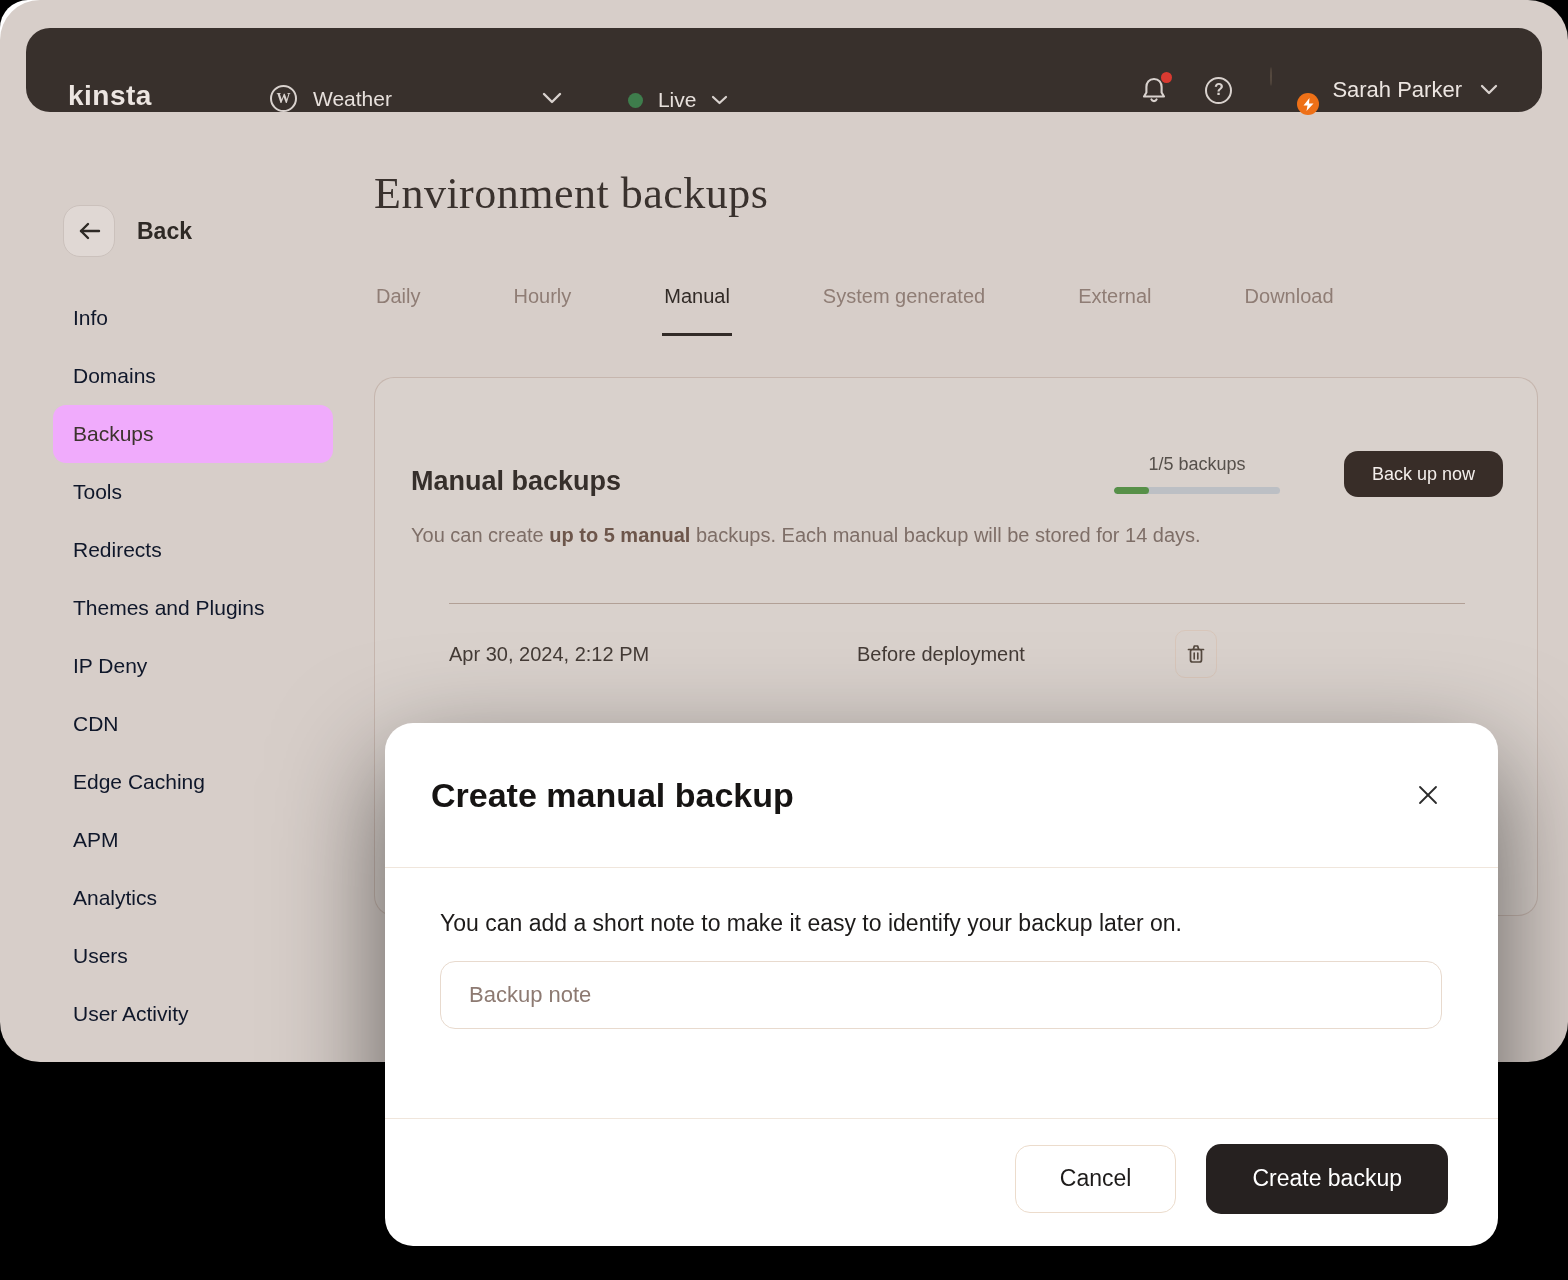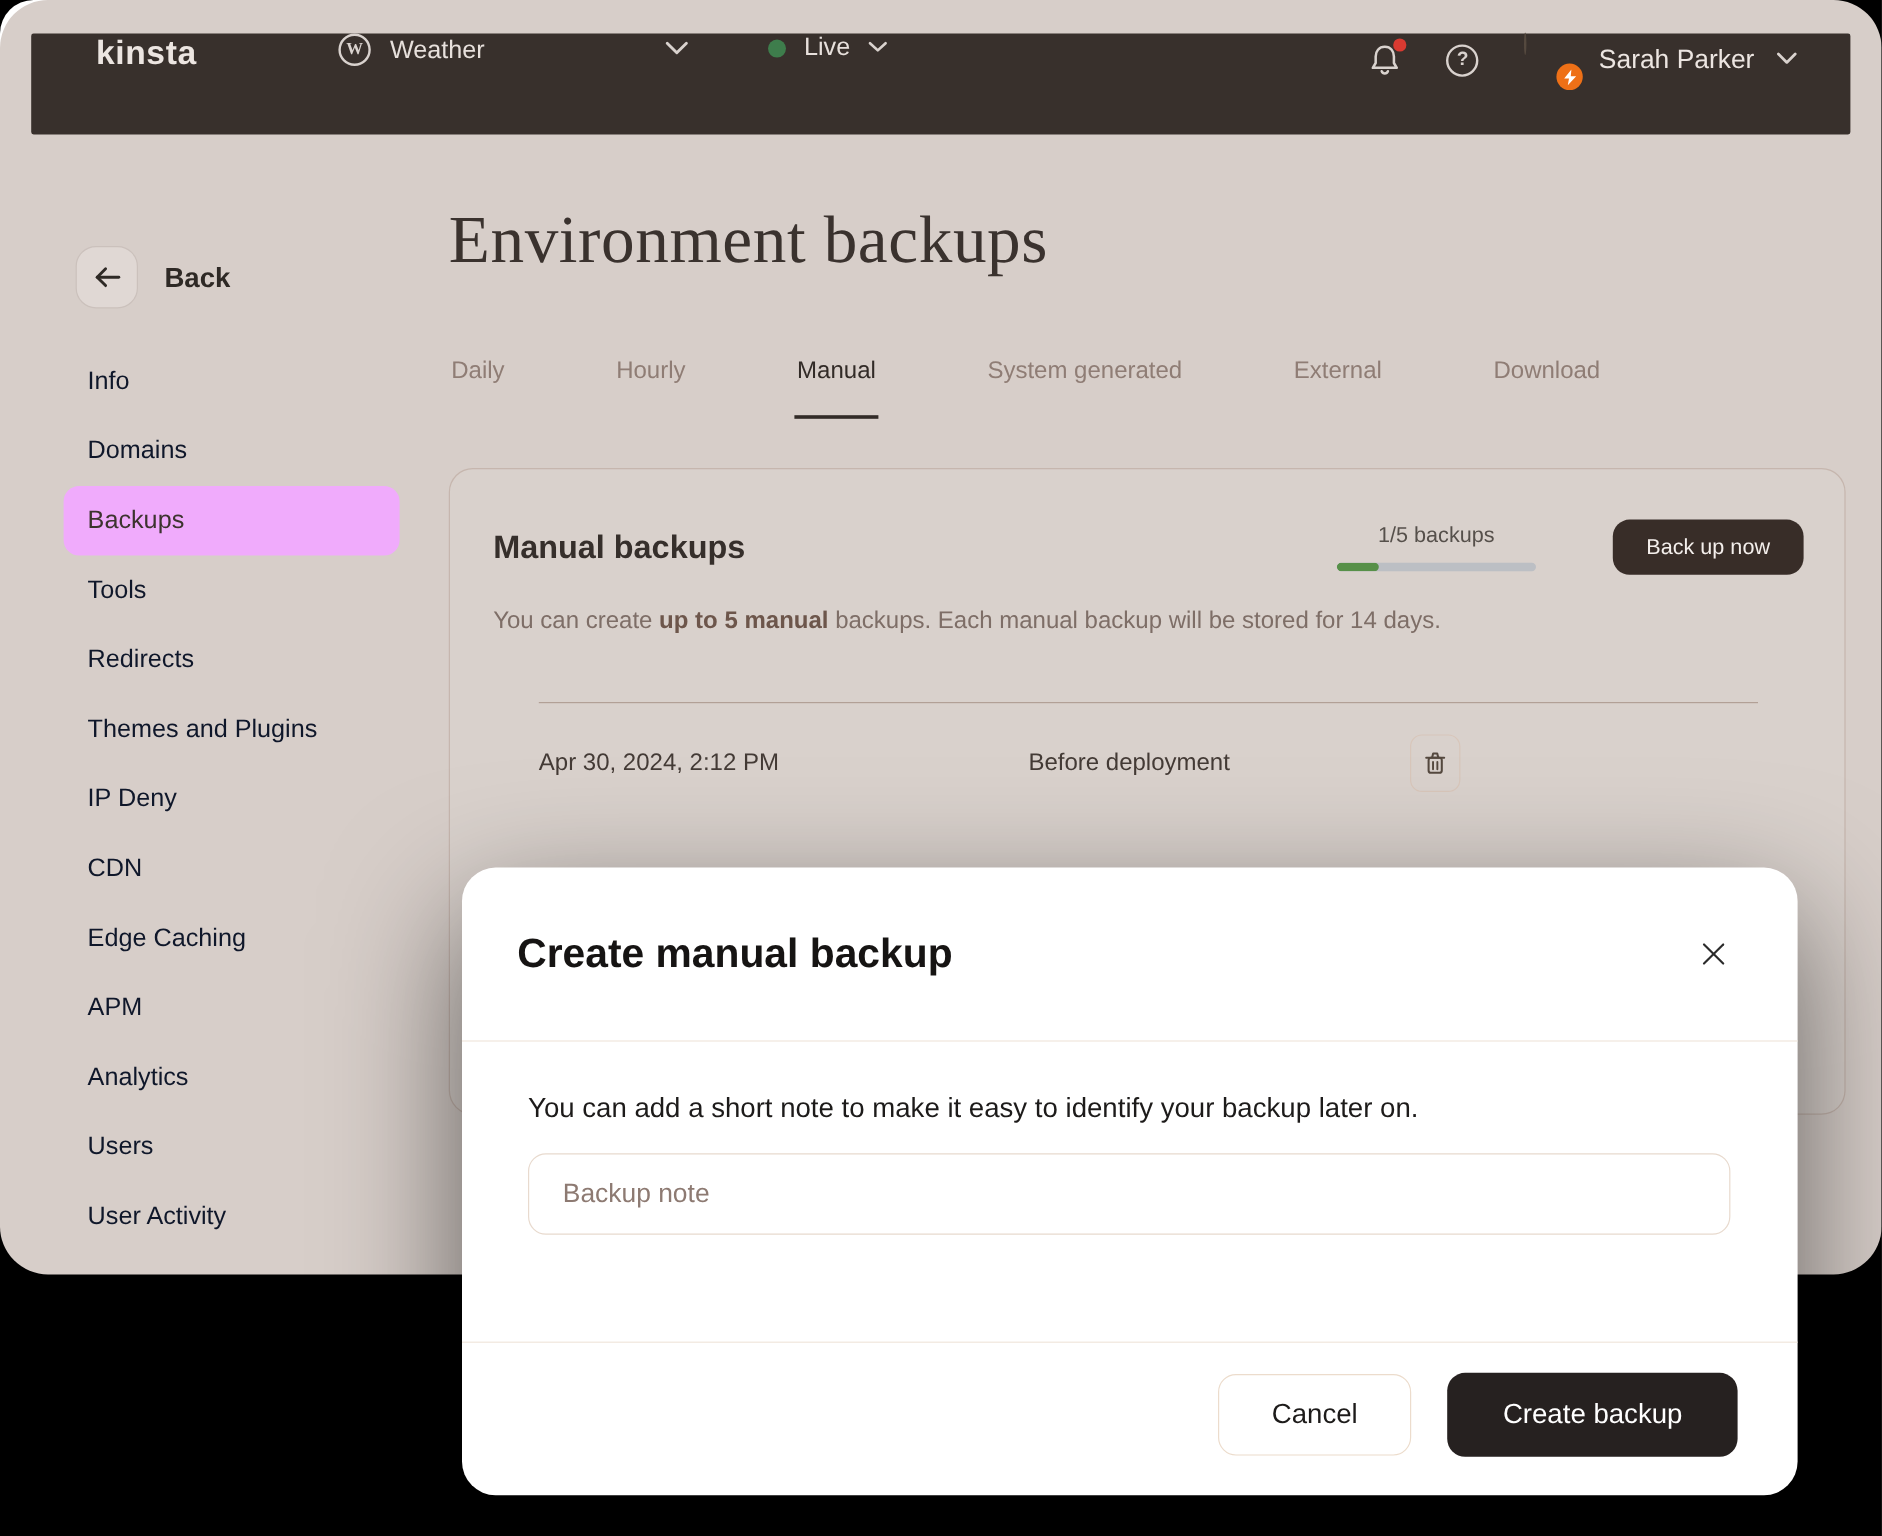--- a/index.html
+++ b/index.html
@@ -7,21 +7,21 @@
   body { font-family: "Liberation Sans", sans-serif; width: 1568px; height: 1280px; overflow: hidden; }
   .stage { position: relative; width: 1568px; height: 1280px; background: #000; }
 
   
   .corner-accent { position: absolute; left: 0; top: 0; width: 80px; height: 80px; background: #ffffff; border-radius: 28px; z-index: 0; }
 
   
   .app-panel { position: absolute; left: 0; top: 0; width: 1568px; height: 1062px; background: #d7cec9; border-radius: 40px; z-index: 1; }
 
   
-  .navbar { position: absolute; left: 26px; top: 28px; right: 26px; height: 84px; background: #38302c; border-radius: 2px; display: flex; align-items: flex-start; padding: 0 44px 0 54px; color: #e9e2de; }
+  .navbar { position: absolute; left: 26px; top: 28px; right: 26px; height: 84px; background: #38302c; border-radius: 24px; display: flex; align-items: flex-end; padding: 0 44px 0 42px; color: #e9e2de; }
   .logo { font-size: 28px; font-weight: 700; letter-spacing: 0.5px; color: #ece5e1; margin-right: 118px; cursor: pointer; }
   .site-selector { display: flex; align-items: center; width: 292px; cursor: pointer; }
   .site-selector .site-left { display: flex; align-items: center; gap: 16px; flex: 1; }
   .wp-circle { width: 27px; height: 27px; border: 2px solid #d9d2ce; border-radius: 50%; display: flex; align-items: center; justify-content: center; font-size: 14px; font-weight: 700; color: #d9d2ce; font-family: "Liberation Serif", serif; }
   .nav-label { font-size: 21px; color: #e7e0dc; }
   .env-selector { display: flex; align-items: center; gap: 15px; margin-left: 66px; cursor: pointer; }
   .status-dot { width: 15px; height: 15px; border-radius: 50%; background: #3e7d4c; }
   .nav-right { margin-left: auto; display: flex; align-items: center; gap: 38px; }
   .icon-btn { position: relative; cursor: pointer; display: flex; align-items: center; justify-content: center; }
   .notif-dot { position: absolute; top: -4px; right: -5px; width: 11px; height: 11px; border-radius: 50%; background: #d93a31; }
@@ -35,28 +35,28 @@
   
   .sidebar { position: absolute; left: 53px; top: 205px; width: 280px; z-index: 2; }
   .back-row { display: flex; align-items: center; gap: 22px; margin-left: 10px; margin-bottom: 32px; cursor: pointer; }
   .back-btn { width: 52px; height: 52px; border-radius: 17px; background: #e0d8d4; border: 1px solid #cbc1bc; display: flex; align-items: center; justify-content: center; cursor: pointer; }
   .back-label { font-size: 23px; font-weight: 700; color: #2e2925; }
   .side-item { height: 58px; display: flex; align-items: center; padding: 0 20px; font-size: 21px; color: #0f172a; border-radius: 13px; cursor: pointer; }
   .side-item.active { background: #f0abfc; color: #3c332e; }
 
   
   .main { position: absolute; left: 374px; top: 168px; width: 1164px; z-index: 2; }
-  .page-title { font-family: "Liberation Serif", serif; font-size: 56px; font-weight: 500; color: #3a322e; letter-spacing: 0.5px; }
+  .page-title { font-family: "Liberation Serif", serif; font-size: 44px; font-weight: 500; color: #3a322e; letter-spacing: 0.5px; }
   .tabs { display: flex; gap: 89px; margin-top: 66px; }
   .tab { font-size: 20px; color: #8f7d75; padding: 0 2px 25px 2px; cursor: pointer; white-space: nowrap; }
   .tab.active { color: #322b27; font-weight: 400; border-bottom: 3px solid #322b27; }
 
   
   .card { margin-top: 41px; background: #d9d1cc; border: 1px solid rgba(145,105,85,0.25); border-radius: 20px; height: 539px; padding: 42px 34px 0 36px; position: relative; }
-  .card-head { display: flex; align-items: flex-start; }
+  .card-head { display: flex; align-items: flex-end; margin-top: 31px; }
   .card-title { font-size: 27px; font-weight: 700; color: #362f2b; margin-top: 8px; }
   .head-right { margin-left: auto; display: flex; align-items: center; gap: 64px; }
   .usage { display: flex; flex-direction: column; align-items: center; width: 166px; }
   .usage-label { font-size: 18px; color: #56504b; }
   .progress-track { margin-top: 12px; width: 166px; height: 7px; border-radius: 4px; background: #bcbfc4; overflow: hidden; }
   .progress-fill { width: 21%; height: 100%; border-radius: 4px; background: #579048; }
   .backup-now-btn { background: #382d28; color: #f4efec; font-size: 18px; border: none; border-radius: 14px; padding: 0 28px; height: 46px; cursor: pointer; font-family: inherit; }
   .card-desc { margin-top: 27px; font-size: 20px; color: #7e6e67; }
   .card-desc b { font-weight: 700; color: #6d564b; }
 

